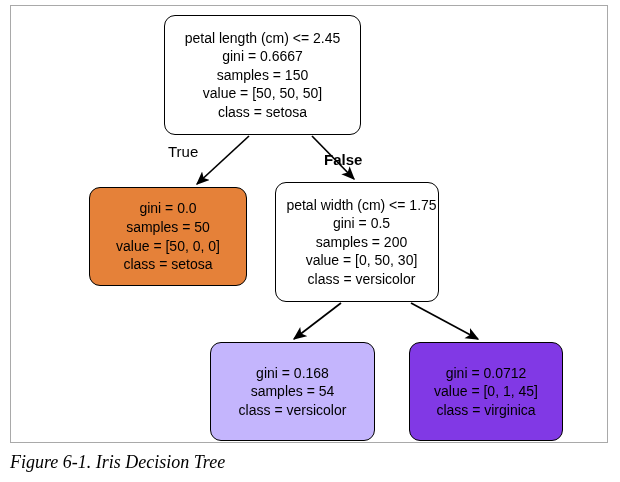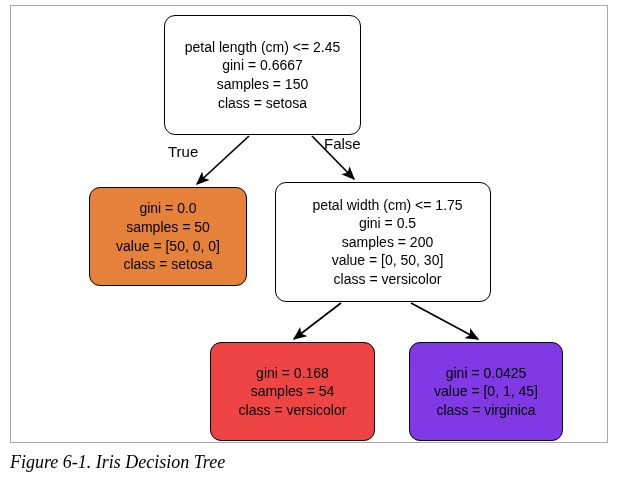--- a/index.html
+++ b/index.html
@@ -80,21 +80,21 @@
     top: 181px;
     width: 158px;
     height: 99px;
     background: #e58139;
   }
 
   
   #node-petal-width {
     left: 264px;
     top: 176px;
-    width: 216px;
+    width: 164px;
     height: 120px;
     padding-left: 18px;
   }
 
   
   #node-versicolor {
     left: 199px;
     top: 336px;
     width: 165px;
     height: 99px;
@@ -110,21 +110,21 @@
 
   .edge-label {
     position: absolute;
     font-family: "Liberation Sans", sans-serif;
     font-size: 15px;
     color: #000000;
     white-space: nowrap;
     text-align: center;
   }
   #edge-label-true  { left: 157px; top: 137px; }
-  #edge-label-false { left: 313px; top: 129px; }
+  #edge-label-false { left: 313px; top: 145px; font-weight: bold; }
 
   #figure-caption {
     position: absolute;
     left: 10px;
     top: 452px;
     font-family: "Liberation Serif", serif;
     font-style: italic;
     font-size: 18px;
     color: #000000;
     white-space: nowrap;
@@ -150,46 +150,47 @@
 
       <line x1="330" y1="297" x2="283" y2="333" stroke="#000000" stroke-width="1.7" marker-end="url(#arrow-head)"></line>
 
       <line x1="400" y1="297" x2="467" y2="333" stroke="#000000" stroke-width="1.7" marker-end="url(#arrow-head)"></line>
     </svg>
 
     <div class="tree-node" id="node-root" style="background: rgb(255, 255, 255);">
       <span class="node-line">petal length (cm) &lt;= 2.45</span>
       <span class="node-line">gini = 0.6667</span>
       <span class="node-line">samples = 150</span>
+      <span class="node-line">value = [50, 50, 50]</span>
       <span class="node-line">class = setosa</span>
     </div>
 
     <div class="tree-node" id="node-setosa" style="background: rgb(229, 129, 57);">
       <span class="node-line">gini = 0.0</span>
       <span class="node-line">samples = 50</span>
       <span class="node-line">value = [50, 0, 0]</span>
       <span class="node-line">class = setosa</span>
     </div>
 
     <div class="tree-node" id="node-petal-width" style="background: rgb(255, 255, 255);">
       <span class="node-line">petal width (cm) &lt;= 1.75</span>
       <span class="node-line">gini = 0.5</span>
       <span class="node-line">samples = 200</span>
       <span class="node-line">value = [0, 50, 30]</span>
       <span class="node-line">class = versicolor</span>
     </div>
 
-    <div class="tree-node" id="node-versicolor" style="background: #ef4444;">
+    <div class="tree-node" id="node-versicolor" style="background: #c4b5fd;">
       <span class="node-line">gini = 0.168</span>
       <span class="node-line">samples = 54</span>
       <span class="node-line">class = versicolor</span>
     </div>
 
     <div class="tree-node" id="node-virginica" style="background: rgb(129, 57, 229);">
-      <span class="node-line">gini = 0.0425</span>
+      <span class="node-line">gini = 0.0712</span>
       <span class="node-line">value = [0, 1, 45]</span>
       <span class="node-line">class = virginica</span>
     </div>
 
     <span class="edge-label" id="edge-label-true">True</span>
     <span class="edge-label" id="edge-label-false">False</span>
 
   </div>
 </div>
 

